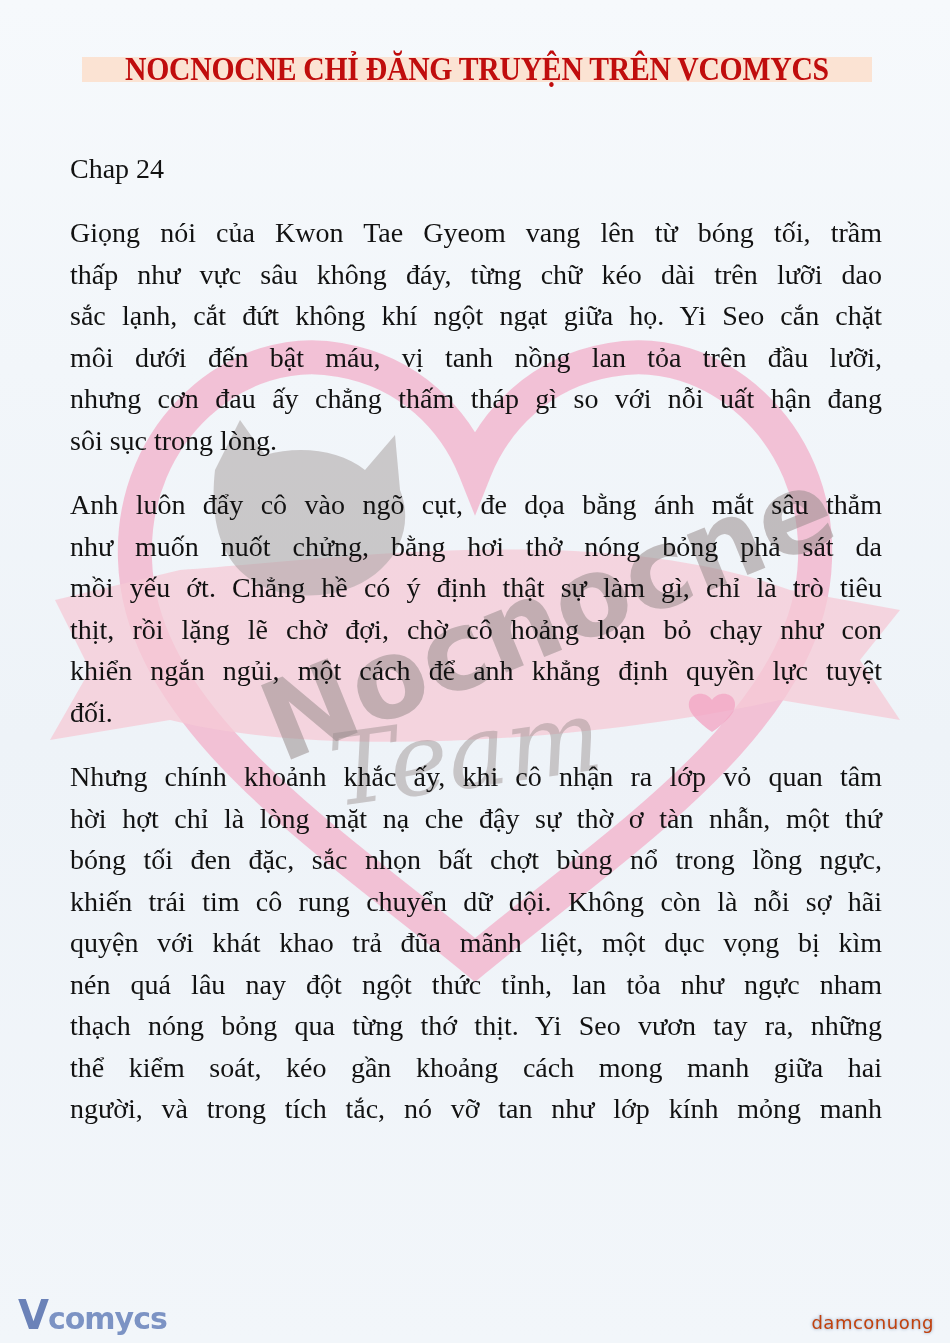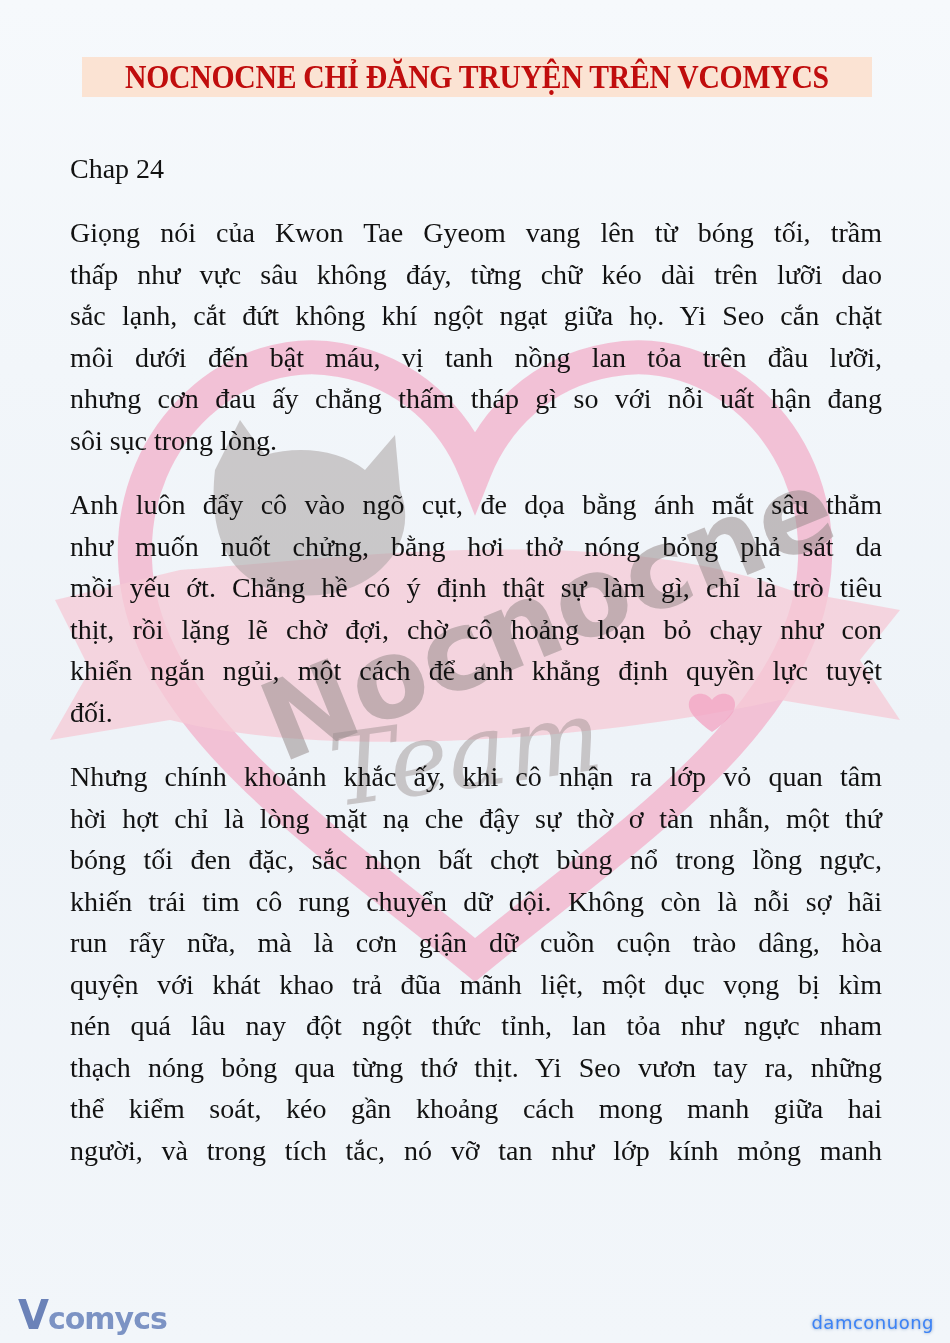--- a/index.html
+++ b/index.html
@@ -4,21 +4,21 @@
 <style>
   html, body { margin:0; padding:0; }
   body {
     width:950px; height:1343px; overflow:hidden; position:relative;
     background: linear-gradient(180deg,#f6f9fc 0%,#eef3f8 55%,#f2f6fa 100%);
     font-family: "Liberation Serif","DejaVu Serif", serif;
     color:#121212;
   }
   .watermark { position:absolute; left:0; top:0; width:950px; height:1343px; pointer-events:none; z-index:0; }
   .header-banner {
-    position:absolute; left:82px; top:57px; width:790px; height:40px;
+    position:absolute; left:82px; top:57px; width:790px; height:25px;
     background:#fbe3d3;
     display:flex; align-items:center; justify-content:center;
     z-index:2;
   }
   .header-banner span {
     color:#c00d0d; font-weight:700; font-size:33px; letter-spacing:-0.3px;
     font-family:"Liberation Serif","DejaVu Serif", serif;
     transform:scaleX(0.9); white-space:nowrap; display:inline-block;
   }
   .content {
@@ -32,21 +32,21 @@
   .para .ln { display:block; text-align:justify; text-align-last:justify; white-space:nowrap; }
   .para .ln.last { text-align-last:left; }
   .logo-vcomycs {
     position:absolute; left:18px; top:1292px; z-index:2;
     font-family:"DejaVu Sans", sans-serif; font-weight:700;
     font-size:30px; color:#7c93c4; letter-spacing:-1px;
   }
   .logo-vcomycs .v { font-size:40px; color:#6b82b8; }
   .site-tag {
     position:absolute; right:16px; top:1312px; z-index:2;
-    font-family:"DejaVu Sans", sans-serif; font-size:18px; color:#3b82f6;
+    font-family:"DejaVu Sans", sans-serif; font-size:18px; color:#c2410c;
     text-shadow:0 0 2px #b8c7db,0 0 3px #b8c7db,0 0 4px #c9d5e4;
     letter-spacing:0.5px;
   }
 </style>
 </head>
 <body>
 
 <svg class="watermark" viewBox="0 0 950 1343" xmlns="http://www.w3.org/2000/svg">
 
   <path d="M475 960 C 330 840, 140 720, 135 560 C 130 430, 240 340, 340 360 C 410 372, 455 420, 475 470 C 495 420, 540 372, 610 360 C 710 340, 820 430, 815 560 C 810 720, 620 840, 475 960 Z" fill="none" stroke="#f2b7cf" stroke-width="34" opacity="0.85"></path>
@@ -84,21 +84,20 @@
     <span class="ln">thịt, rồi lặng lẽ chờ đợi, chờ cô hoảng loạn bỏ chạy như con</span>
     <span class="ln">khiển ngắn ngủi, một cách để anh khẳng định quyền lực tuyệt</span>
     <span class="ln last">đối.</span>
   </div>
 
   <div class="para">
     <span class="ln">Nhưng chính khoảnh khắc ấy, khi cô nhận ra lớp vỏ quan tâm</span>
     <span class="ln">hời hợt chỉ là lòng mặt nạ che đậy sự thờ ơ tàn nhẫn, một thứ</span>
     <span class="ln">bóng tối đen đặc, sắc nhọn bất chợt bùng nổ trong lồng ngực,</span>
     <span class="ln">khiến trái tim cô rung chuyển dữ dội. Không còn là nỗi sợ hãi</span>
-    <span class="ln">run rẩy nữa, mà là cơn giận dữ cuồn cuộn trào dâng, hòa</span>
     <span class="ln">quyện với khát khao trả đũa mãnh liệt, một dục vọng bị kìm</span>
     <span class="ln">nén quá lâu nay đột ngột thức tỉnh, lan tỏa như ngực nham</span>
     <span class="ln">thạch nóng bỏng qua từng thớ thịt. Yi Seo vươn tay ra, những</span>
     <span class="ln">thể kiểm soát, kéo gần khoảng cách mong manh giữa hai</span>
     <span class="ln">người, và trong tích tắc, nó vỡ tan như lớp kính mỏng manh</span>
   </div>
 </div>
 
 <div class="logo-vcomycs">
   <span class="v">V</span><span>comycs</span>

